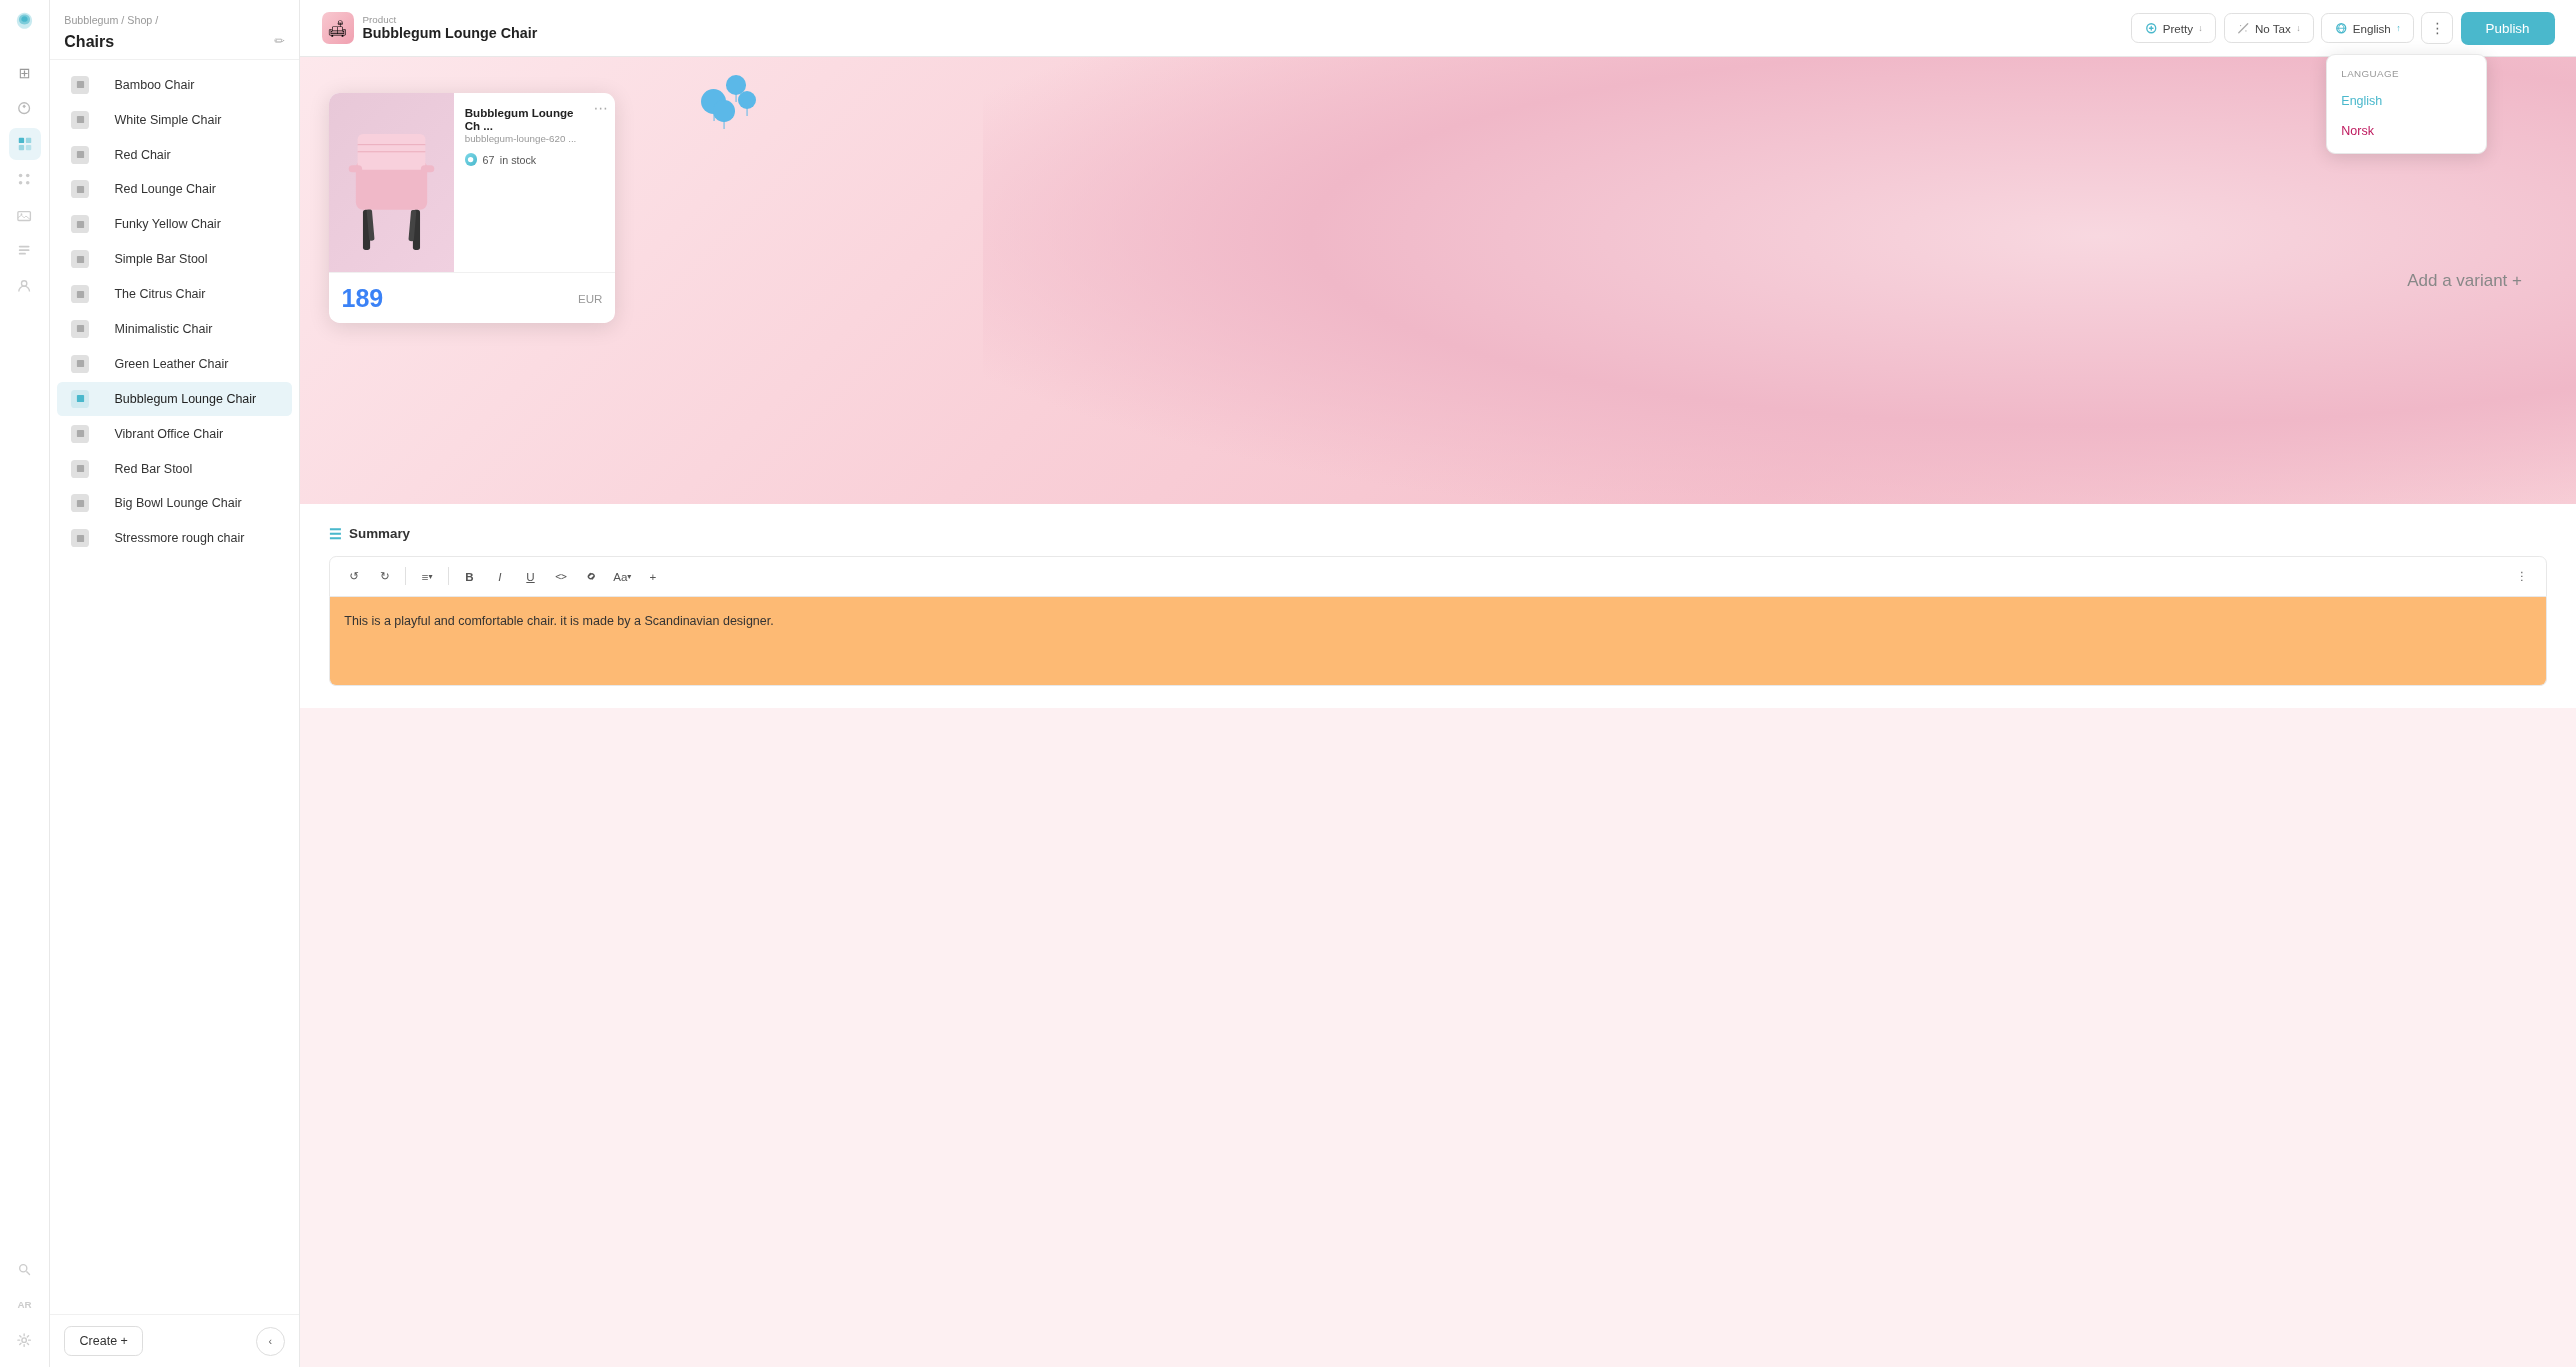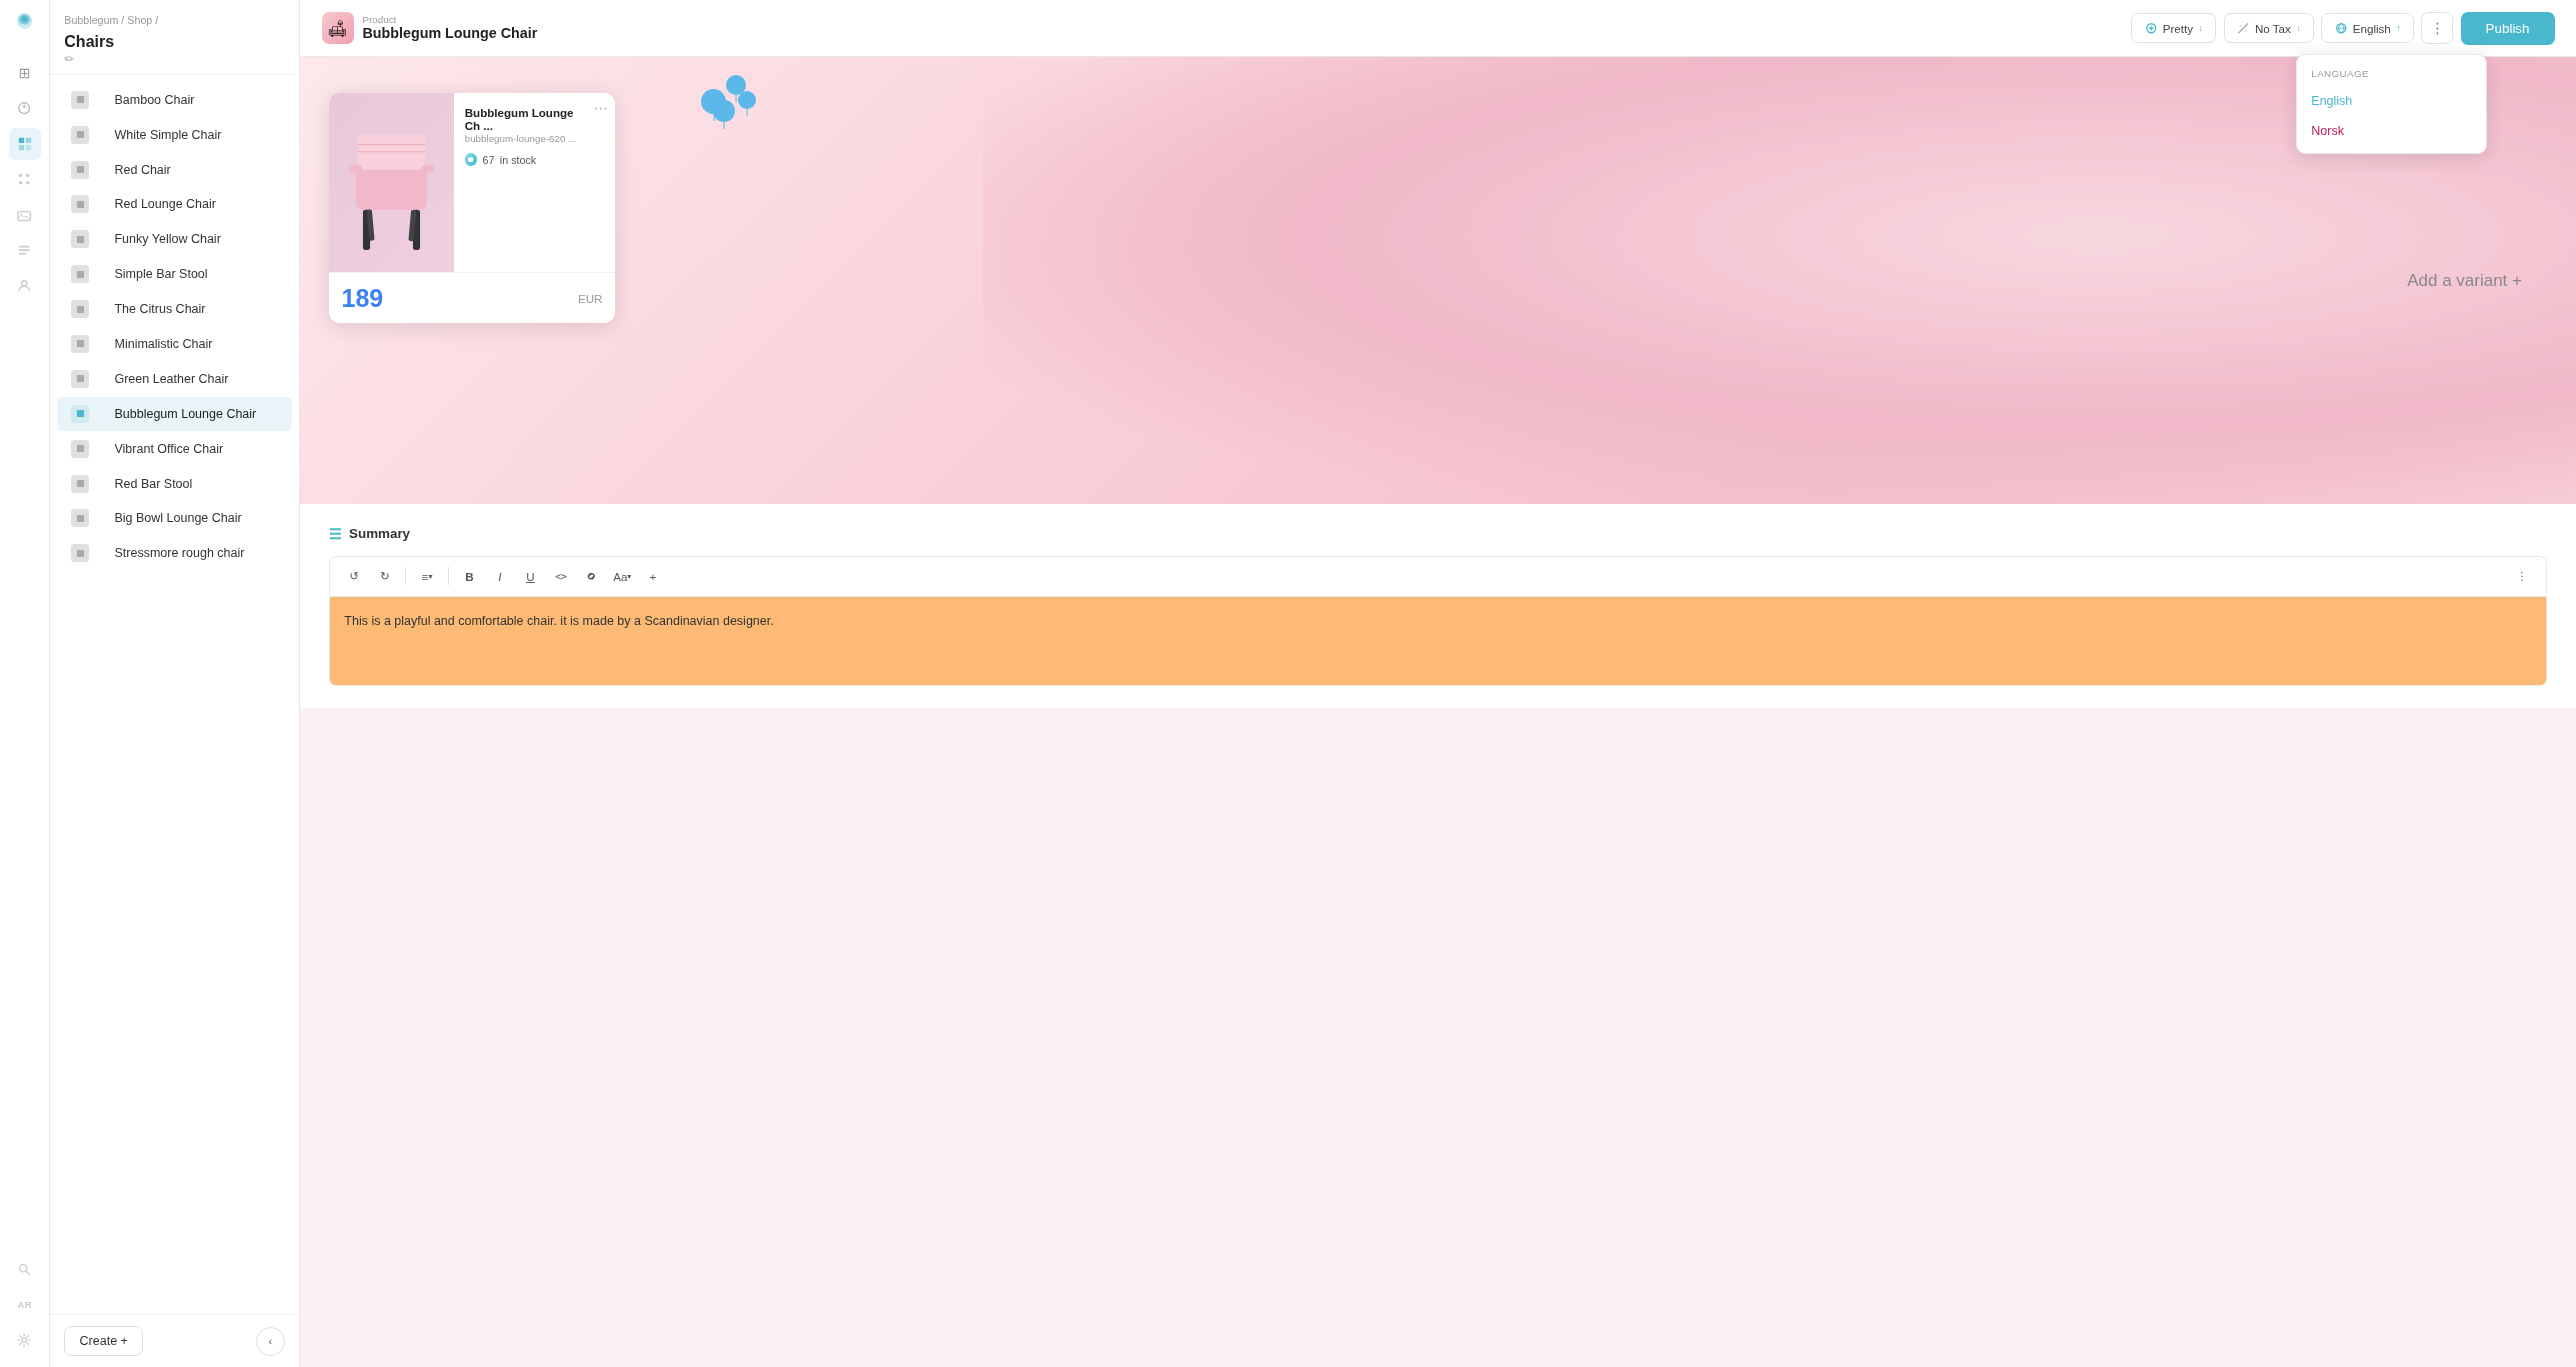--- a/index.html
+++ b/index.html
@@ -49,21 +49,20 @@
     }
     .breadcrumb {
       font-size: 10.7px;
       color: #999;
       margin-bottom: 7.2px;
     }
     .breadcrumb span { cursor: pointer; }
     .sidebar-title-row {
       display: flex;
       justify-content: space-between;
-      flex-direction: column;
     }
     .sidebar-title {
       font-size: 16px;
       font-weight: 600;
       color: #222;
     }
     .edit-icon {
       color: #aaa;
       cursor: pointer;
       font-size: 12.5px;
@@ -217,21 +216,21 @@
 
     
     .lang-dropdown {
       position: absolute;
       top: 54px;
       right: 89px;
       background: #fff;
       border: 0.9px solid #e8e8e8;
       border-radius: 9px;
       box-shadow: 0 3.6px 18px rgba(0,0,0,0.12);
-      width: 191px;
+      width: 161px;
       padding: 7.2px 0;
       z-index: 100;
     }
     .lang-dropdown-header {
       font-size: 9.8px;
       color: #999;
       padding: 5.4px 14.3px 7.2px;
       text-transform: uppercase;
       letter-spacing: 0.4px;
     }

